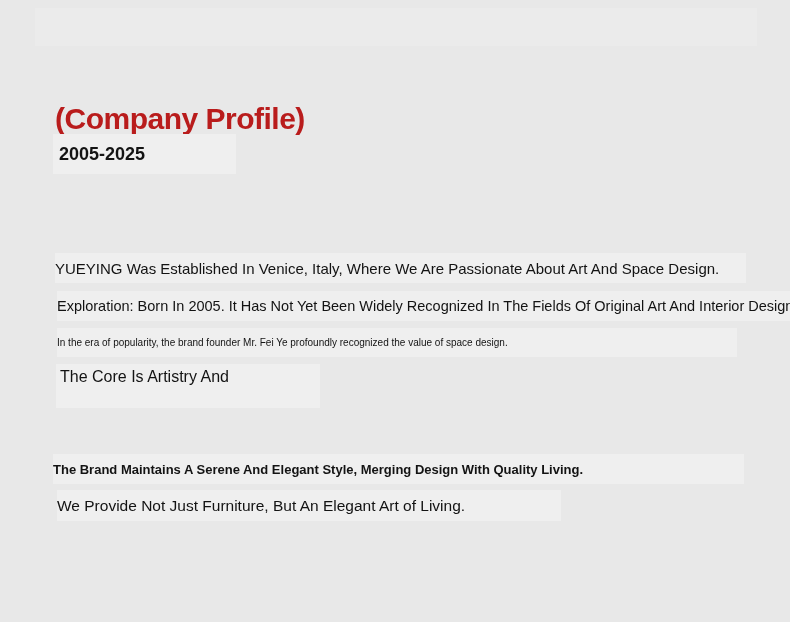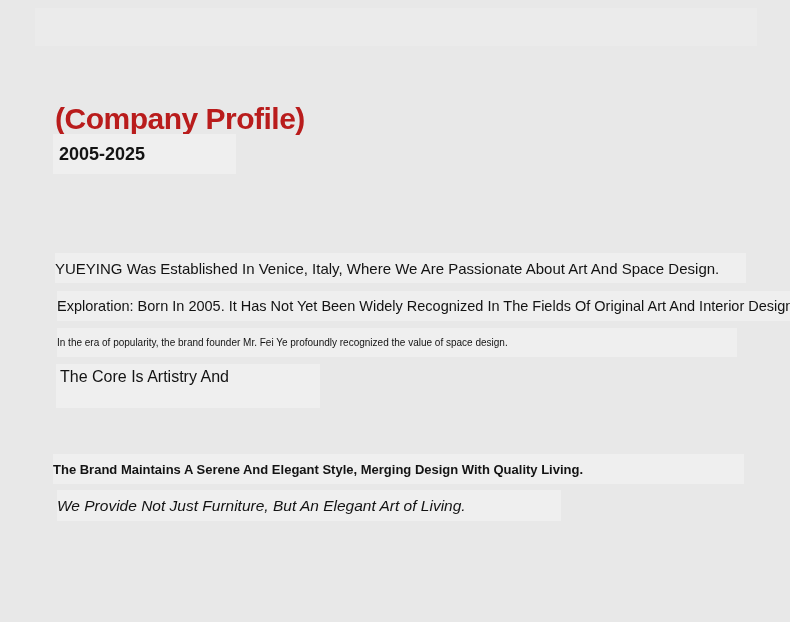--- a/index.html
+++ b/index.html
@@ -45,21 +45,21 @@
     left:56px; top:357px; width:264px; height:44px;
     font-size:16px; font-weight:500;
     line-height:18px;
     display:block;
     padding:4px 0 0 4px;
     box-sizing:border-box;
     white-space:nowrap;
     margin-top:7px;
   }
   .line5 { left:53px; top:454px; width:691px; height:30px; font-size:13px; font-weight:700; }
-  .line6 { left:57px; top:490px; width:504px; height:31px; font-size:15.5px; font-weight:500;font-style:italic; }
+  .line6 { left:57px; top:490px; width:504px; height:31px; font-size:15.5px; font-weight:500; }
 </style>
 </head>
 <body>
 
 <div class="page">
 
   <div class="top-strip"></div>
 
   <h1 class="title">(Company Profile)</h1>
 

